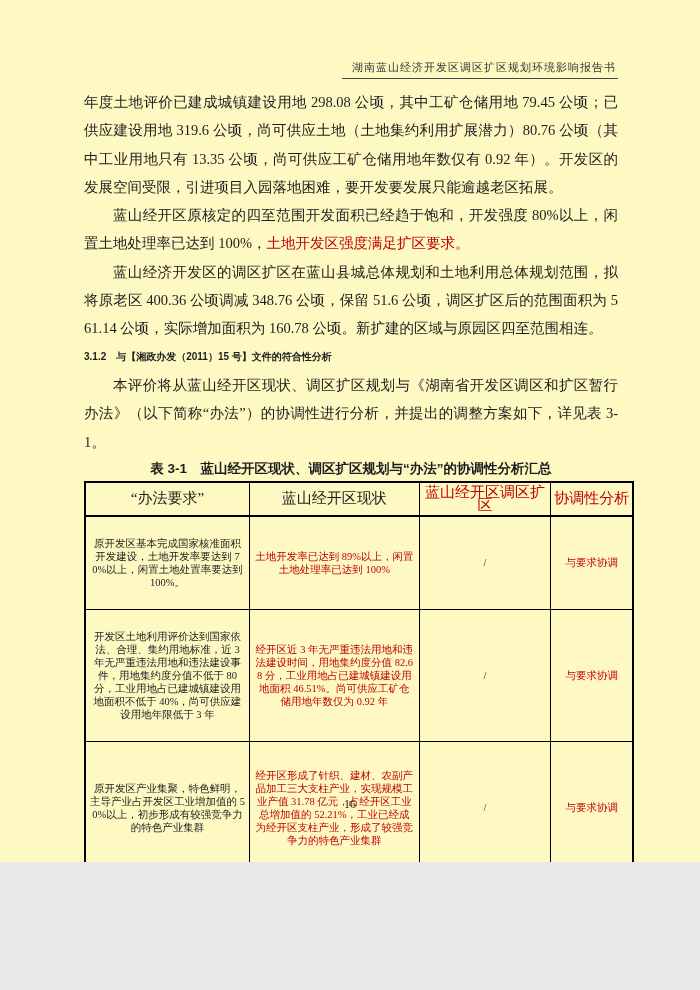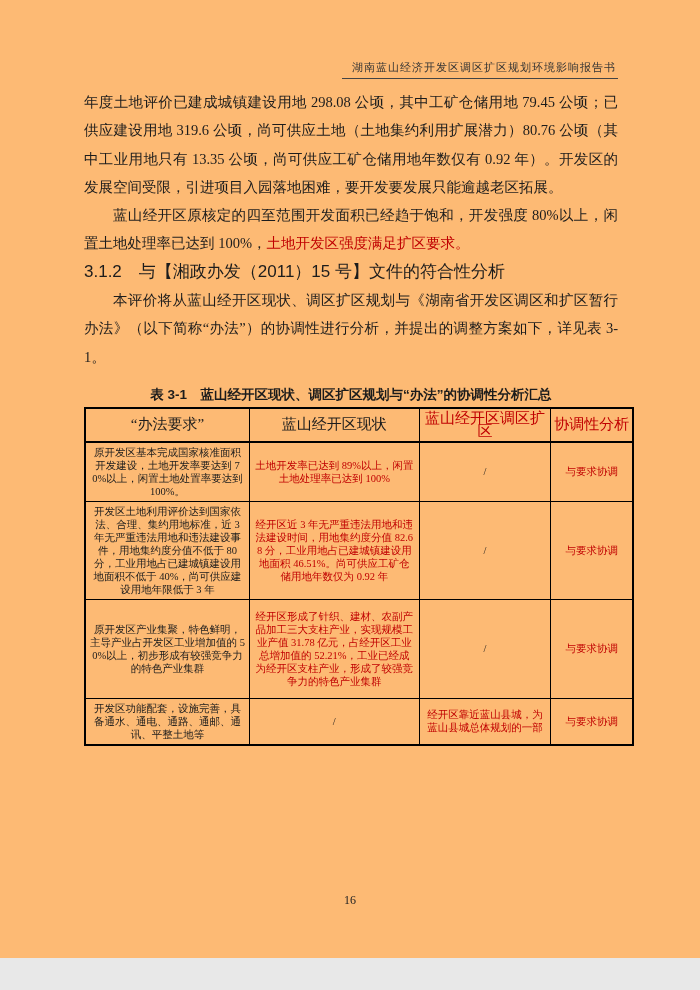--- a/index.html
+++ b/index.html
@@ -1,20 +1,20 @@
 <!DOCTYPE html>
 <html><head>
 <meta charset="utf-8">
 <style>
   html,body{margin:0;padding:0;background:#e8e8e8;}
   .page{
     position:relative;
-    width:700px;height:958px;
+    width:700px;height:862px;
     margin:0 auto;
-    background:#fdba74;
+    background:#fef9c3;
     font-family:"Liberation Serif","DejaVu Serif",serif;
     color:#1c1c1c;
     overflow:hidden;
     box-sizing:border-box;
   }
   .doc-header{
     position:absolute;
     top:60px;right:82px;
     font-size:11px;
     letter-spacing:1px;
@@ -30,47 +30,47 @@
   .body-p{
     margin:0;
     font-size:14.5px;
     line-height:28.3px;
     text-align:justify;
     word-break:break-all;
   }
   .indent{text-indent:2em;}
   .section-heading{
     margin:0;
-    font-size:17px;
+    font-size:10px;
     line-height:28.3px;
-    font-weight:normal;
+    font-weight:bold;
     font-family:"Liberation Sans","DejaVu Sans",sans-serif;
   }
   .tbl-caption{
-    margin-top:14px;
+    margin-top:3px;
     text-align:center;
     font-size:13.5px;
     line-height:20px;
     font-weight:bold;
     font-family:"Liberation Sans","DejaVu Sans",sans-serif;
   }
   table.tbl{
     margin-top:2px;
     border-collapse:collapse;
     table-layout:fixed;
     width:550px;
     border:2px solid #000;
   }
   .tbl th,.tbl td{
     border:1px solid #000;
     font-size:10.5px;
     line-height:13px;
     text-align:center;
     vertical-align:middle;
-    padding:3px 4px;
+    padding:20px 4px;
     font-weight:normal;
     word-break:break-all;
   }
   .tbl thead th{
     font-size:15px;
     border-bottom:2px solid #000;
     padding:3px 2px;
   }
   .col-1{width:30%;}
   .col-2{width:31%;}
@@ -98,20 +98,21 @@
   <div class="doc-header">
     <span>湖南蓝山经济开发区调区扩区规划环境影响报告书</span>
   </div>
 
   <div class="content">
 
     <p class="body-p">年度土地评价已建成城镇建设用地 298.08 公顷，其中工矿仓储用地 79.45 公顷；已供应建设用地 319.6 公顷，尚可供应土地（土地集约利用扩展潜力）80.76 公顷（其中工业用地只有 13.35 公顷，尚可供应工矿仓储用地年数仅有 0.92 年）。开发区的发展空间受限，引进项目入园落地困难，要开发要发展只能逾越老区拓展。</p>
 
     <p class="body-p indent"><span>蓝山经开区原核定的四至范围开发面积已经趋于饱和，开发强度 80%以上，闲置土地处理率已达到 100%，</span><span class="red" style="color: rgb(192, 0, 0);">土地开发区强度满足扩区要求。</span></p>
 
+    <p class="body-p indent">蓝山经济开发区的调区扩区在蓝山县城总体规划和土地利用总体规划范围，拟将原老区 400.36 公顷调减 348.76 公顷，保留 51.6 公顷，调区扩区后的范围面积为 561.14 公顷，实际增加面积为 160.78 公顷。新扩建的区域与原园区四至范围相连。</p>
 
     <h3 class="section-heading">3.1.2　与【湘政办发（2011）15 号】文件的符合性分析</h3>
 
 
     <p class="body-p indent">本评价将从蓝山经开区现状、调区扩区规划与《湖南省开发区调区和扩区暂行办法》（以下简称“办法”）的协调性进行分析，并提出的调整方案如下，详见表 3-1。</p>
 
     <div class="tbl-caption">表 3-1　蓝山经开区现状、调区扩区规划与“办法”的协调性分析汇总</div>
 
     <table class="tbl">
       <colgroup>

